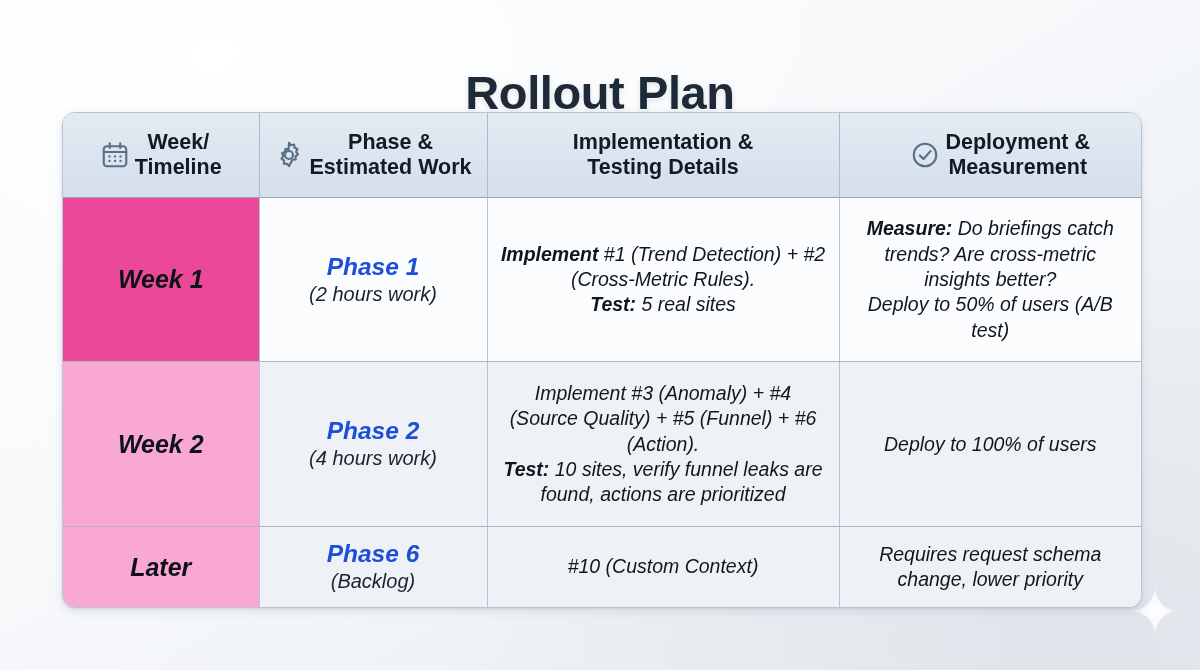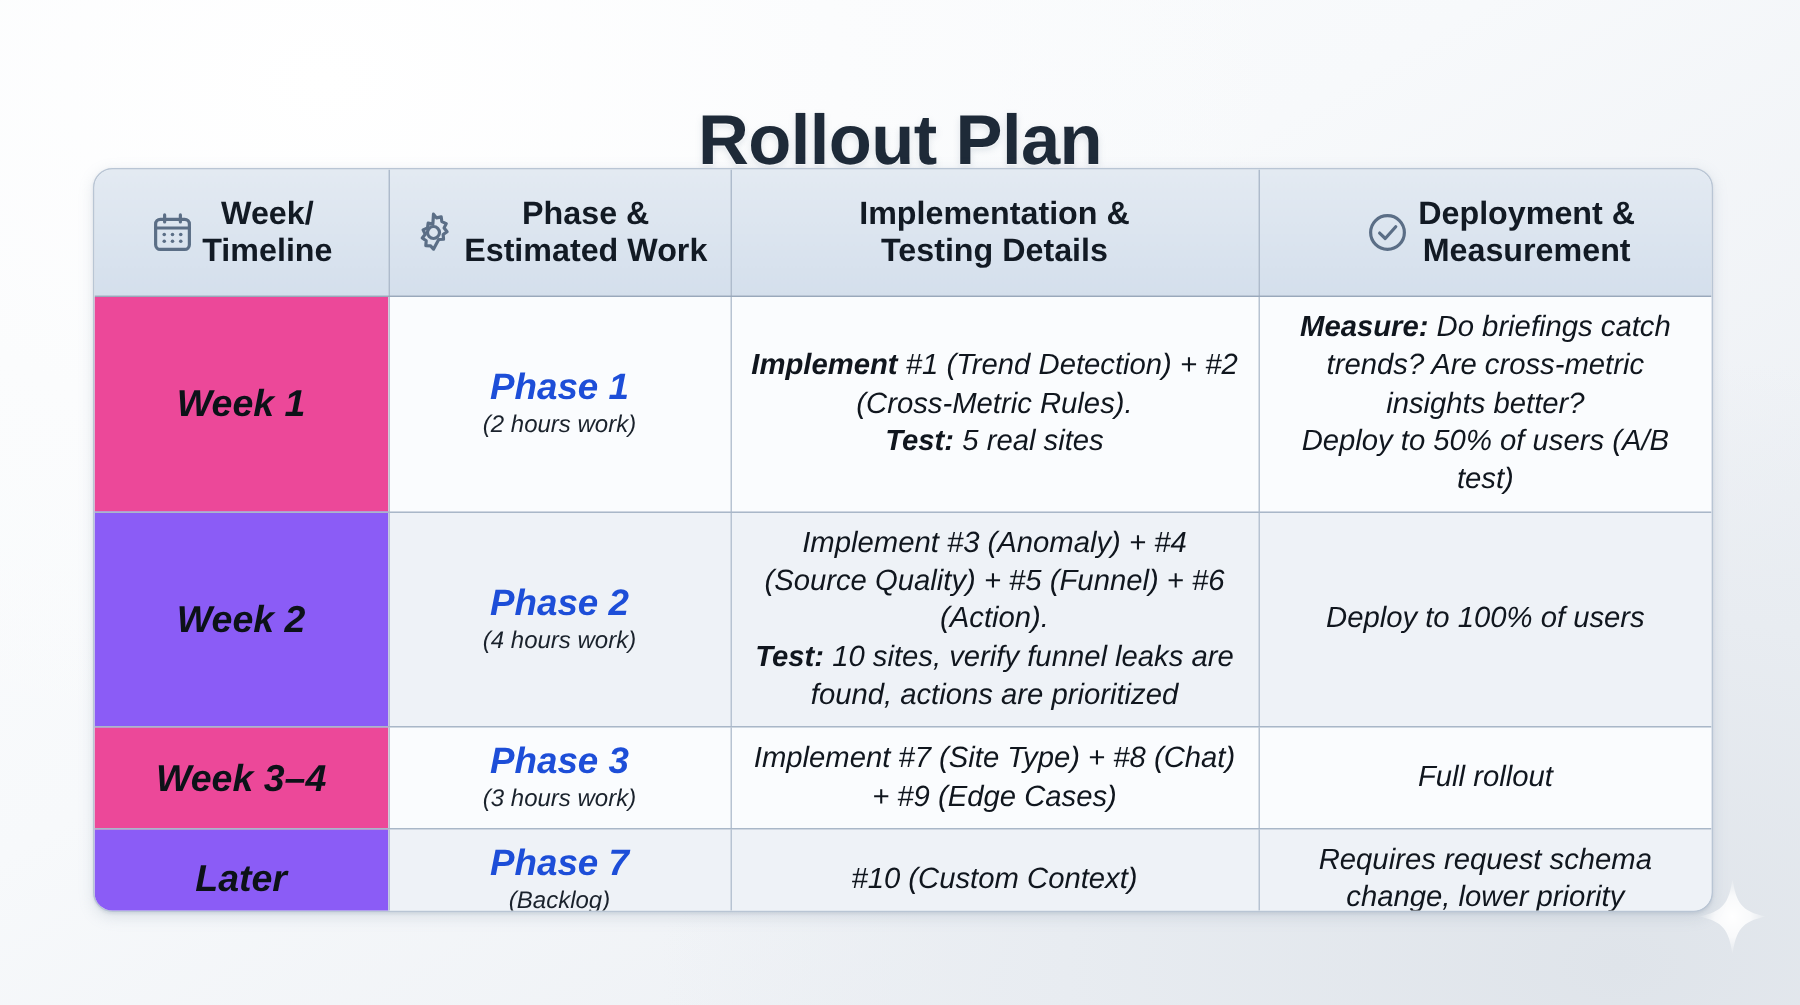--- a/index.html
+++ b/index.html
@@ -120,38 +120,38 @@
     font-style: italic;
   }
   tbody td:last-child { border-right: none; }
   tbody tr:last-child td { border-bottom: none; }
 
   
   tbody tr.odd  td { background: #fafcfe; }
   tbody tr.even td { background: #eef2f7; }
   
   tbody tr.odd  td.col-week { background: #ec4899; }
-  tbody tr.even td.col-week { background: #8b5cf6; }
+  tbody tr.even td.col-week { background: #f9a8d4; }
 
   .week {
     font-size: 25px;
     font-weight: bold;
     color: #0c1218;
     white-space: nowrap;
   }
 
   .phase-name {
     font-size: 24.5px;
     font-weight: bold;
     color: #1d4ed8;
     display: block;
     line-height: 1.18;
   }
   .phase-sub {
-    font-size: 16px;
+    font-size: 20px;
     font-weight: normal;
     color: #1a222c;
     display: block;
     line-height: 1.25;
   }
 
   .cellrow { display: block; }
   b.lbl { font-weight: bold; }
 </style>
 </head>
@@ -267,42 +267,27 @@
           </td>
           <td>
             <span class="cellrow"><span>Implement #3 (Anomaly) + #4 (Source Quality) + #5 (Funnel) + #6 (Action).</span></span>
             <span class="cellrow"><b class="lbl">Test:</b><span> 10 sites, verify funnel leaks are found, actions are prioritized</span></span>
           </td>
           <td>
             <span class="cellrow"><span>Deploy to 100% of users</span></span>
           </td>
         </tr>
 
-        <tr class="odd">
-          <td class="col-week">
-            <span class="week">Week 3–4</span>
-          </td>
-          <td>
-            <span class="phase-name">Phase 3</span>
-            <span class="phase-sub">(3 hours work)</span>
-          </td>
-          <td>
-            <span class="cellrow"><span>Implement #7 (Site Type) + #8 (Chat) + #9 (Edge Cases)</span></span>
-          </td>
-          <td>
-            <span class="cellrow"><span>Full rollout</span></span>
-          </td>
-        </tr>
 
         <tr class="even">
           <td class="col-week">
             <span class="week">Later</span>
           </td>
           <td>
-            <span class="phase-name">Phase 7</span>
+            <span class="phase-name">Phase 6</span>
             <span class="phase-sub">(Backlog)</span>
           </td>
           <td>
             <span class="cellrow"><span>#10 (Custom Context)</span></span>
           </td>
           <td>
             <span class="cellrow"><span>Requires request schema change, lower priority</span></span>
           </td>
         </tr>
 

